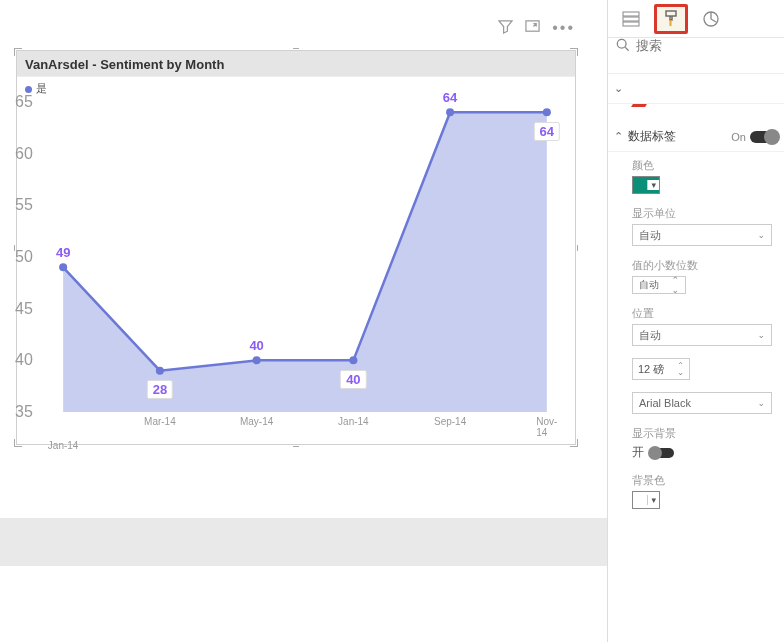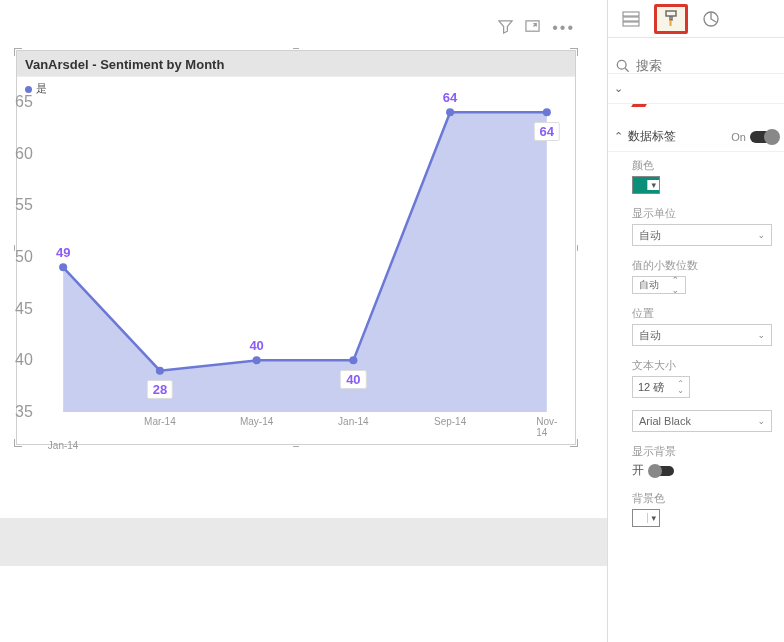--- a/index.html
+++ b/index.html
@@ -36,21 +36,21 @@
 .edge.l { left: -3px; top: 50%; width: 1px; height: 6px; margin-top: -3px; }
 .edge.r { right: -3px; top: 50%; width: 1px; height: 6px; margin-top: -3px; }
 
 
 .panel { position: absolute; right: 0; top: 0; width: 177px; height: 642px; border-left: 1px solid #ddd; background: #fff; font-size: 12px; color: #555; }
 .panel-tabs { display: flex; height: 38px; border-bottom: 1px solid #e5e5e5; align-items: center; padding: 0 6px; gap: 6px; }
 .tab-btn { width: 34px; height: 30px; display: flex; align-items: center; justify-content: center; color: #666; cursor: pointer; border-radius: 2px; }
 .tab-btn.active { background: #f8f4e8; }
 .highlight-box { border: 3px solid #d9372c; border-radius: 2px; }
 
-.search-row { display: flex; align-items: flex-end; height: 36px; padding: 0 8px; border-bottom: 1px solid #eee; gap: 6px; }
+.search-row { display: flex; align-items: flex-start; height: 36px; padding: 0 8px; border-bottom: 1px solid #eee; gap: 6px; }
 .search-row input { border: none; outline: none; font-size: 13px; width: 120px; color: #888; }
 
 .section-row { display: flex; align-items: center; height: 30px; padding: 0 6px; border-bottom: 1px solid #f0f0f0; }
 .chev { width: 14px; color: #666; font-size: 11px; }
 .section-row .label { flex: 1; font-size: 12px; color: #444; }
 .toggle-label { font-size: 11px; color: #888; margin-right: 4px; }
 .toggle { width: 28px; height: 12px; background: #333; border-radius: 6px; position: relative; }
 .toggle::after { content: ""; position: absolute; right: -2px; top: -2px; width: 16px; height: 16px; background: #888; border-radius: 50%; }
 
 .red-dash { height: 18px; padding-left: 24px; }
@@ -212,21 +212,20 @@
         </div>
     </div>
     <div class="prop">
       <div class="prop-label">位置</div>
       <div class="dropdown">
           <span>自动</span>
           <span class="caret">⌄</span>
         </div>
     </div>
     <div class="prop">
-      <div class="prop-label">文本大小</div>
       <div class="spinner">
           <span>12 磅</span>
           <span class="caret">⌃<br>⌄</span>
         </div>
     </div>
     <div class="prop">
       <div class="dropdown">
           <span>Arial Black</span>
           <span class="caret">⌄</span>
         </div>

